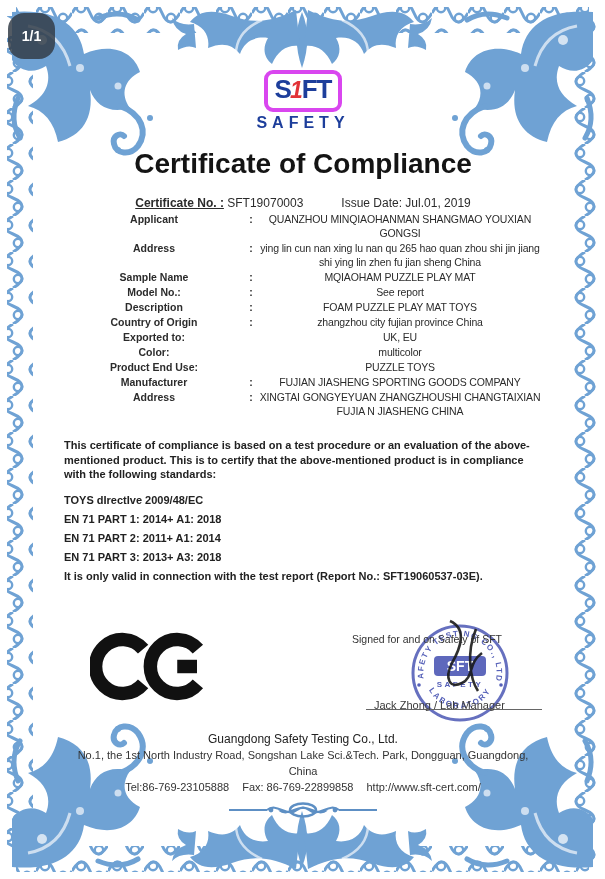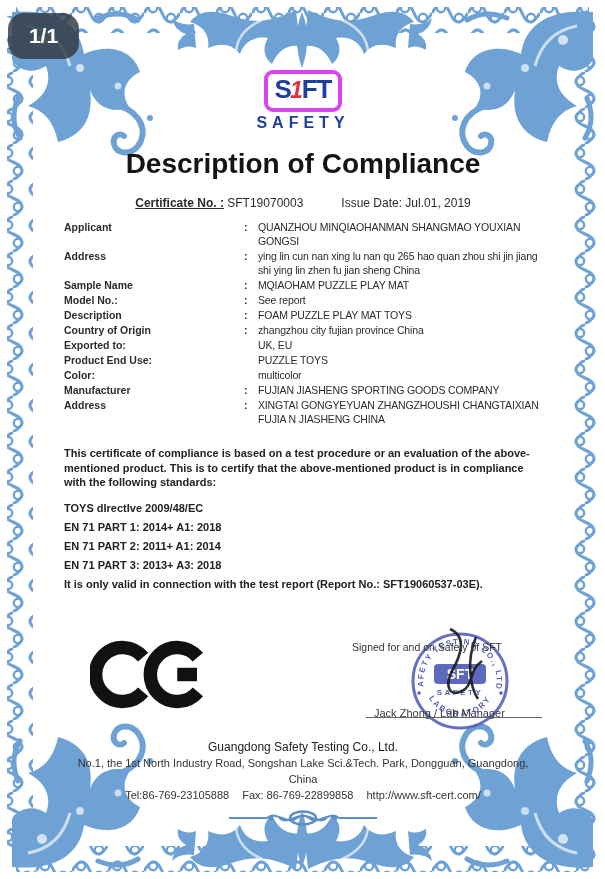--- a/index.html
+++ b/index.html
@@ -1,31 +1,31 @@
 <!DOCTYPE html>
 <html><head>
 <meta charset="utf-8">
 <style>
   html,body{margin:0;padding:0;background:#fff;}
   .page{position:relative;width:605px;height:879px;background:#fff;overflow:hidden;
         font-family:"Liberation Sans",sans-serif;color:#2b2b2b;}
   .border-svg{position:absolute;inset:0;z-index:0;}
-  .badge{position:absolute;left:8px;top:13px;width:71px;height:46px;background:rgba(50,60,70,0.84);
-         border-radius:16px;color:#fff;font-size:21px;font-weight:bold;display:flex;
+  .badge{position:absolute;left:8px;top:13px;width:47px;height:46px;background:rgba(50,60,70,0.84);
+         border-radius:16px;color:#fff;font-size:14px;font-weight:bold;display:flex;
          align-items:center;justify-content:center;z-index:6;}
   .content{position:absolute;left:64px;top:60px;width:478px;z-index:2;}
   .logo-wrap{text-align:center;margin-top:10px;}
   .logo-box{display:inline-block;border:4px solid #d946ef;border-radius:9px;padding:0 7px;line-height:30px;}
   .logo-box .b{color:#1d3e9b;font-weight:900;font-size:26px;letter-spacing:-1px;}
   .logo-box .r{color:#e23237;font-weight:900;font-size:23px;font-style:italic;margin:0 -1px;}
   .logo-sub{color:#1d3e9b;font-weight:bold;font-size:16px;letter-spacing:5px;margin-top:2px;}
   .title{margin:16px 0 0;font-size:28px;font-weight:bold;color:#141414;text-align:center;line-height:32px;}
   .certline{margin-top:16px;display:flex;justify-content:center;gap:38px;font-size:12px;line-height:14px;}
   .certline .lab{font-weight:bold;text-decoration:underline;}
-  .fields{margin-top:10px;}
+  .fields{margin-top:2px;text-align:center;}
   .row{display:flex;margin-bottom:1px;font-size:10.5px;line-height:14px;}
   .row .lbl{width:180px;font-weight:bold;flex:none;}
   .row .sep{width:14px;font-weight:bold;flex:none;}
   .row .val{width:284px;letter-spacing:-0.15px;}
   .statement{margin-top:20px;font-size:11px;font-weight:bold;line-height:14.5px;color:#222;}
   .standards{margin-top:4px;}
   .std{font-size:11px;font-weight:bold;line-height:14px;margin-bottom:5px;color:#222;}
   .validity{font-size:11px;font-weight:bold;line-height:14px;margin-top:2px;color:#222;}
   .sigzone{position:relative;height:148px;}
   .ce{position:absolute;left:26px;top:44px;}
@@ -93,21 +93,21 @@
 
   <div class="badge">1/1</div>
 
   <div class="content">
 
     <div class="logo-wrap">
       <div class="logo-box"><span class="b">S</span><span class="r">1</span><span class="b">FT</span></div>
       <div class="logo-sub">SAFETY</div>
     </div>
 
-    <h1 class="title">Description of Compliance</h1>
+    <h1 class="title">Certificate of Compliance</h1>
 
     <div class="certline">
       <span><span class="lab">Certificate No. :</span> <span>SFT19070003</span></span>
       <span>Issue Date: Jul.01, 2019</span>
     </div>
 
     <div class="fields">
       <div class="row">
           <span class="lbl">Applicant</span>
           <span class="sep">:</span>
@@ -137,28 +137,28 @@
           <span class="lbl">Country of Origin</span>
           <span class="sep">:</span>
           <span class="val">zhangzhou city fujian province China</span>
         </div>
       <div class="row">
           <span class="lbl">Exported to:</span>
           <span class="sep"></span>
           <span class="val">UK, EU</span>
         </div>
       <div class="row">
+          <span class="lbl">Color:</span>
+          <span class="sep"></span>
+          <span class="val">multicolor</span>
+        </div>
+      <div class="row">
           <span class="lbl">Product End Use:</span>
           <span class="sep"></span>
           <span class="val">PUZZLE TOYS</span>
-        </div>
-      <div class="row">
-          <span class="lbl">Color:</span>
-          <span class="sep"></span>
-          <span class="val">multicolor</span>
         </div>
       <div class="row">
           <span class="lbl">Manufacturer</span>
           <span class="sep">:</span>
           <span class="val">FUJIAN JIASHENG SPORTING GOODS COMPANY</span>
         </div>
       <div class="row">
           <span class="lbl">Address</span>
           <span class="sep">:</span>
           <span class="val">XINGTAI GONGYEYUAN ZHANGZHOUSHI CHANGTAIXIAN FUJIA N JIASHENG CHINA</span>

